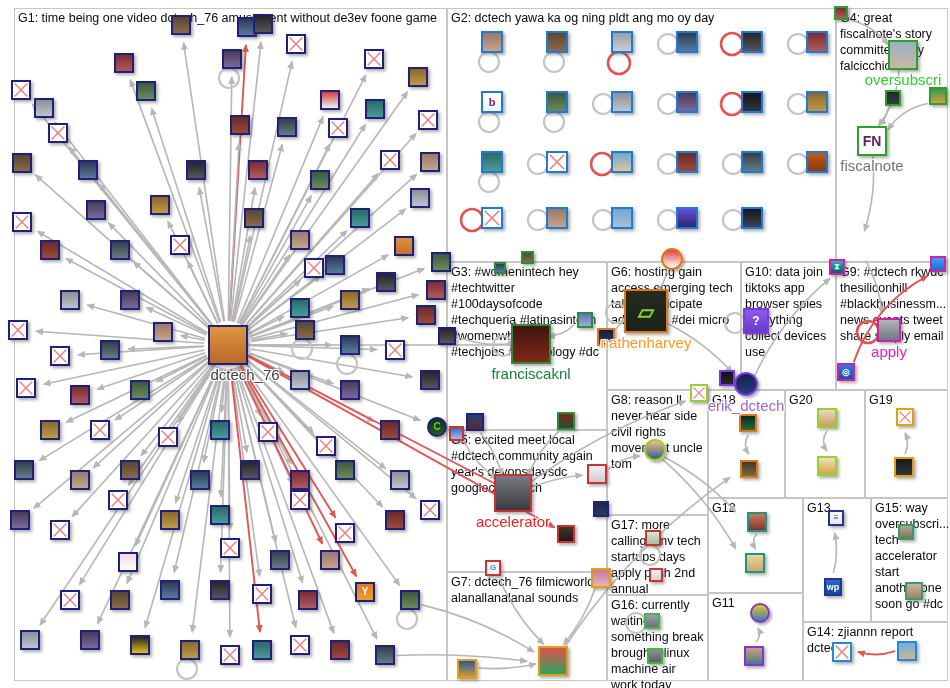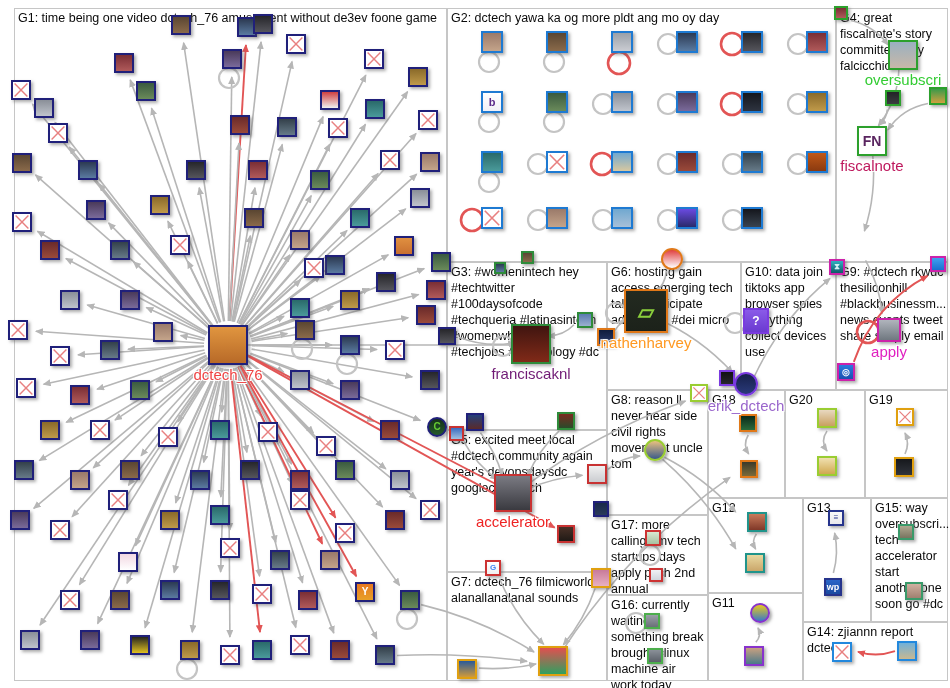--- a/index.html
+++ b/index.html
@@ -16,21 +16,21 @@
 </style>
 </head>
 <body>
 
 <div id="canvas">
   <div id="groups">
       <div class="group" style="left: 14px; top: 8px; width: 433px; height: 673px; border-color: rgb(198, 198, 198);">
         <div class="glabel">G1: time being one video dctech_76 amusement without de3ev foone game</div>
       </div>
       <div class="group" style="left: 447px; top: 8px; width: 389px; height: 254px; border-color: rgb(198, 198, 198);">
-        <div class="glabel">G2: dctech yawa ka og more pldt ang mo oy day</div>
+        <div class="glabel">G2: dctech yawa ka og ning pldt ang mo oy day</div>
       </div>
       <div class="group" style="left: 836px; top: 8px; width: 112px; height: 254px; border-color: rgb(198, 198, 198);">
         <div class="glabel">G4: great fiscalnote's story committed stay falcicchio</div>
       </div>
       <div class="group" style="left: 447px; top: 262px; width: 160px; height: 168px; border-color: rgb(198, 198, 198);">
         <div class="glabel">G3: #womenintech hey #techtwitter #100daysofcode #techqueria #latinasintech #womenwhocode #techjobs #technology #dc</div>
       </div>
       <div class="group" style="left: 607px; top: 262px; width: 134px; height: 128px; border-color: rgb(198, 198, 198);">
         <div class="glabel">G6: hosting gain access emerging tech talent participate advancing #dei micro</div>
       </div>
@@ -261,21 +261,21 @@
       <circle cx="733" cy="220" r="10" fill="none" stroke="#c4c4c4" stroke-width="2.2"></circle>
       <circle cx="503" cy="346" r="10" fill="none" stroke="#c4c4c4" stroke-width="2.2"></circle>
       <circle cx="616" cy="313" r="10" fill="none" stroke="#c4c4c4" stroke-width="2.2"></circle>
       <circle cx="735" cy="323" r="10" fill="none" stroke="#c4c4c4" stroke-width="2.2"></circle>
       <circle cx="868" cy="332" r="11" fill="none" stroke="#e25555" stroke-width="2.6"></circle>
       <circle cx="650" cy="555" r="10" fill="none" stroke="#c4c4c4" stroke-width="2.2"></circle>
       <circle cx="636" cy="623" r="10" fill="none" stroke="#c4c4c4" stroke-width="2.2"></circle>
     </svg>
   <div id="nodes">
       <div class="node" style="left: 208px; top: 325px; width: 40px; height: 40px; border-color: rgb(32, 32, 122); background: linear-gradient(rgb(224, 149, 63), rgb(184, 106, 40));"></div>
-      <div class="vlabel" style="left: 228px; top: 366px; color: #ef4444; text-align: center;">dctech_76</div>
+      <div class="vlabel" style="left: 245px; top: 366px; color: #404040; text-align: center;">dctech_76</div>
       <div class="node" style="left: 171px; top: 15px; width: 20px; height: 20px; border-color: rgb(32, 32, 122); background: linear-gradient(rgb(90, 70, 50), rgb(138, 106, 74));"></div>
       <div class="node" style="left: 237px; top: 17px; width: 20px; height: 20px; border-color: rgb(32, 32, 122); background: linear-gradient(rgb(44, 58, 82), rgb(90, 122, 160));"></div>
       <div class="node" style="left: 253px; top: 14px; width: 20px; height: 20px; border-color: rgb(32, 32, 122); background: linear-gradient(rgb(38, 38, 42), rgb(85, 85, 92));"></div>
       <div class="node" style="left: 286px; top: 34px; width: 20px; height: 20px; border-color: rgb(32, 32, 122); background: rgb(255, 255, 255);">
         <svg viewBox="0 0 10 10" preserveAspectRatio="none">
           <path d="M1,1 L9,9 M9,1 L1,9" stroke="#e88080" stroke-width="0.9" fill="none"></path>
         </svg>
       </div>
       <div class="node" style="left: 114px; top: 53px; width: 20px; height: 20px; border-color: rgb(32, 32, 122); background: linear-gradient(rgb(122, 46, 53), rgb(176, 90, 90));"></div>
       <div class="node" style="left: 136px; top: 81px; width: 20px; height: 20px; border-color: rgb(32, 32, 122); background: linear-gradient(rgb(58, 90, 64), rgb(106, 138, 90));"></div>
@@ -517,34 +517,34 @@
       <div class="node" style="left: 481px; top: 207px; width: 22px; height: 22px; border-color: rgb(30, 122, 210); background: rgb(255, 255, 255);">
         <svg viewBox="0 0 10 10" preserveAspectRatio="none">
           <path d="M1,1 L9,9 M9,1 L1,9" stroke="#e88080" stroke-width="0.9" fill="none"></path>
         </svg>
       </div>
       <div class="node" style="left: 546px; top: 207px; width: 22px; height: 22px; border-color: rgb(30, 122, 210); background: linear-gradient(rgb(154, 122, 106), rgb(196, 164, 138));"></div>
       <div class="node" style="left: 611px; top: 207px; width: 22px; height: 22px; border-color: rgb(30, 122, 210); background: linear-gradient(rgb(112, 168, 208), rgb(168, 192, 216));"></div>
       <div class="node" style="left: 676px; top: 207px; width: 22px; height: 22px; border-color: rgb(30, 122, 210); background: linear-gradient(rgb(106, 74, 224), rgb(42, 42, 106));"></div>
       <div class="node" style="left: 741px; top: 207px; width: 22px; height: 22px; border-color: rgb(30, 122, 210); background: linear-gradient(rgb(20, 22, 28), rgb(58, 68, 80));"></div>
       <div class="node" style="left: 511px; top: 324px; width: 40px; height: 40px; border-color: rgb(46, 139, 58); background: linear-gradient(rgb(64, 21, 16), rgb(128, 42, 24));"></div>
-      <div class="vlabel" style="left: 531px; top: 365px; color: #701a75;">franciscaknl</div>
+      <div class="vlabel" style="left: 531px; top: 365px; color: #15803d;">franciscaknl</div>
       <div class="node" style="left: 577px; top: 312px; width: 16px; height: 16px; border-color: rgb(46, 139, 58); background: linear-gradient(rgb(90, 122, 176), rgb(154, 176, 208));"></div>
       <div class="node" style="left: 520.5px; top: 250.5px; width: 13px; height: 13px; border-color: rgb(46, 139, 58); background: linear-gradient(rgb(90, 70, 50), rgb(138, 106, 74));"></div>
       <div class="node" style="left: 494px; top: 262px; width: 12px; height: 12px; border-color: rgb(46, 139, 58); background: linear-gradient(rgb(44, 58, 82), rgb(90, 122, 160));"></div>
       <div class="node" style="left: 438px; top: 327px; width: 18px; height: 18px; border-color: rgb(32, 32, 122); background: linear-gradient(rgb(38, 38, 42), rgb(85, 85, 92));"></div>
       <div class="node" style="left: 834px; top: 6px; width: 14px; height: 14px; border-color: rgb(44, 160, 44); background: linear-gradient(rgb(122, 46, 53), rgb(176, 90, 90));"></div>
       <div class="node" style="left: 888px; top: 40px; width: 30px; height: 30px; border-color: rgb(44, 160, 44); background: linear-gradient(rgb(154, 176, 192), rgb(200, 184, 168));"></div>
       <div class="vlabel" style="left: 903px; top: 71px; color: rgb(51, 204, 51);">oversubscri</div>
       <div class="node" style="left: 885px; top: 90px; width: 16px; height: 16px; border-color: rgb(44, 160, 44); background: linear-gradient(rgb(34, 36, 38), rgb(58, 60, 64));"></div>
       <div class="node" style="left: 929px; top: 87px; width: 18px; height: 18px; border-color: rgb(44, 160, 44); background: linear-gradient(rgb(58, 154, 74), rgb(208, 160, 64));"></div>
       <div class="node" style="left: 857px; top: 126px; width: 30px; height: 30px; border-color: rgb(44, 160, 44); background: linear-gradient(rgb(255, 255, 255), rgb(255, 255, 255));">
         <span style="color: rgb(90, 37, 96); font-size: 14px; line-height: 1;">FN</span>
       </div>
-      <div class="vlabel" style="left: 872px; top: 157px; color: #be185d;">fiscalnote</div>
+      <div class="vlabel" style="left: 872px; top: 157px; color: #737373;">fiscalnote</div>
       <div class="node" style="left: 624px; top: 289px; width: 44px; height: 44px; border-color: rgb(224, 120, 24); background: linear-gradient(rgb(35, 42, 32), rgb(28, 34, 26));">
         <span style="color: rgb(138, 206, 60); font-size: 21px; line-height: 1;">▱</span>
       </div>
       <div class="vlabel" style="left: 646px; top: 334px; color: rgb(255, 153, 34);">nathenharvey</div>
       <div class="node" style="left: 597px; top: 328px; width: 18px; height: 18px; border-color: rgb(224, 120, 24); background: linear-gradient(rgb(16, 28, 60), rgb(42, 58, 106));"></div>
       <div class="node" style="left: 661px; top: 248px; width: 22px; height: 22px; border-color: rgb(224, 120, 24); border-radius: 50%; background: linear-gradient(rgb(224, 64, 64), rgb(255, 255, 255));"></div>
       <div class="node" style="left: 743px; top: 308px; width: 26px; height: 26px; border-color: rgb(122, 58, 224); background: linear-gradient(rgb(138, 90, 232), rgb(106, 58, 208));">
         <span style="color: rgb(255, 255, 255); font-size: 12px; line-height: 1;">?</span>
       </div>
       <div class="node" style="left: 829px; top: 259px; width: 16px; height: 16px; border-color: rgb(204, 34, 170); background: linear-gradient(rgb(48, 176, 192), rgb(16, 90, 104));">

